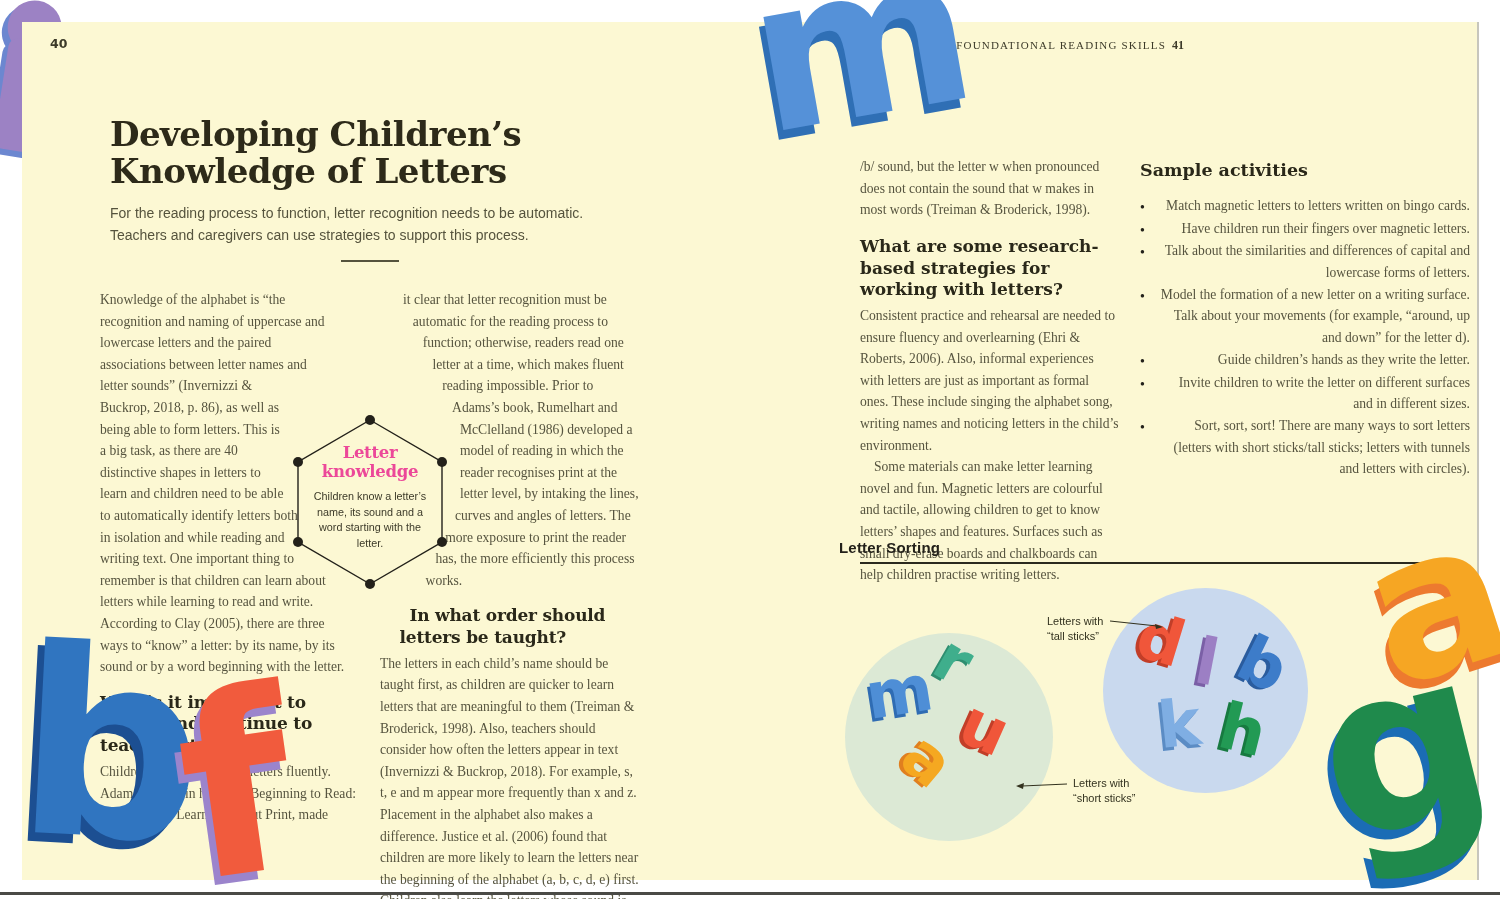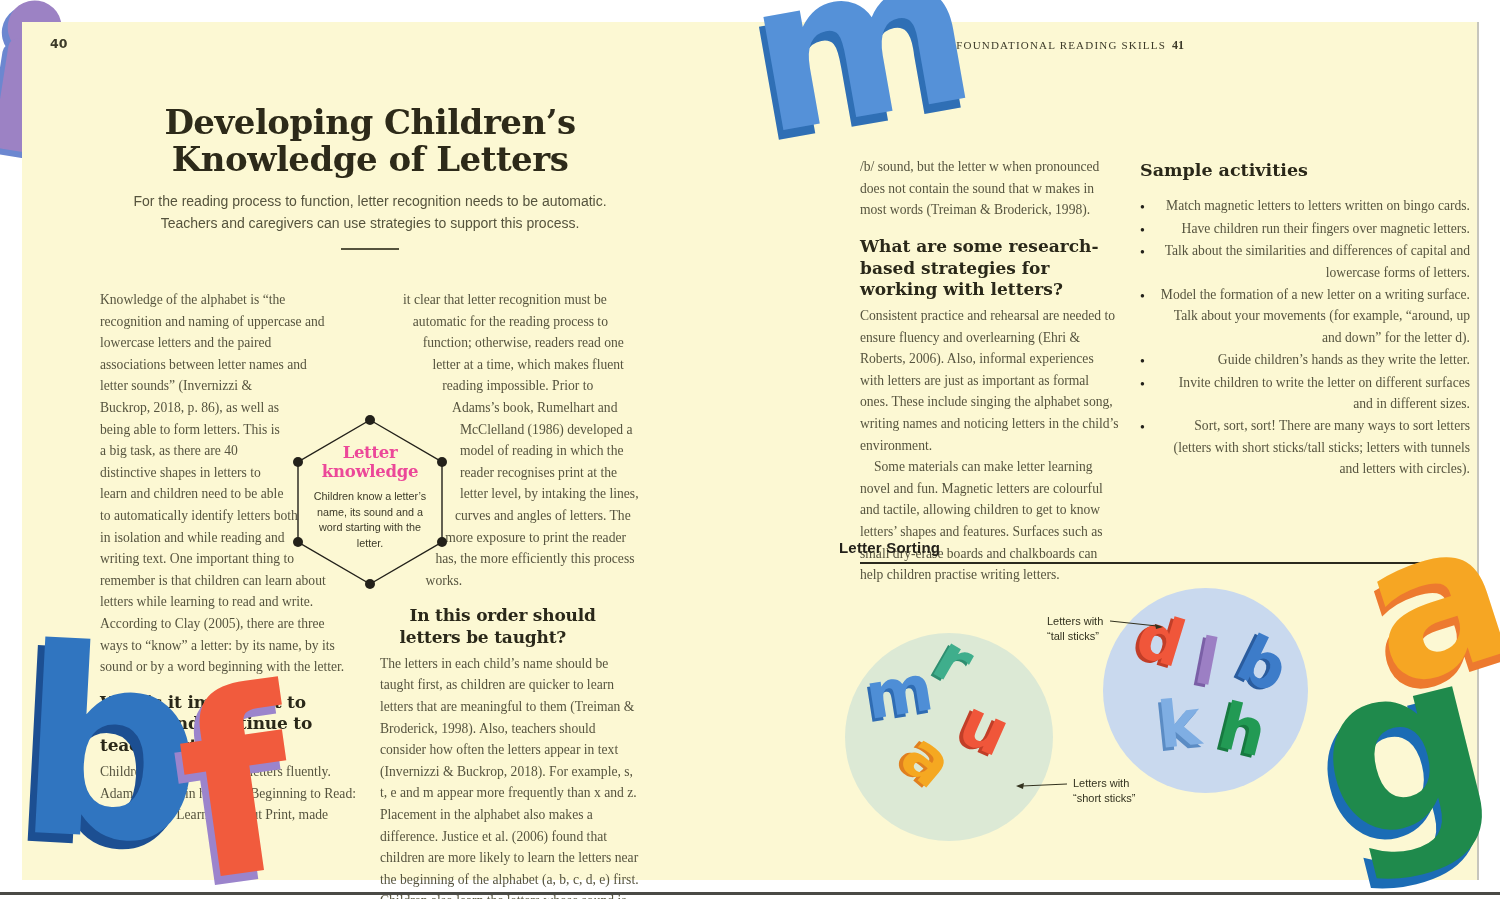--- a/index.html
+++ b/index.html
@@ -8,21 +8,21 @@
   .spread{position:absolute;left:22px;top:22px;width:1456px;height:858px;background:#FCF8D3;z-index:1;}
   .right-edge{position:absolute;left:1477px;top:22px;width:2px;height:858px;background:#c7c6bc;z-index:2;}
   .bottom-line{position:absolute;left:0;top:892px;width:1500px;height:3px;background:#4a4a46;z-index:2;}
   .pagenum{position:absolute;z-index:3;font-size:12.5px;font-weight:bold;color:#3c3a29;
     font-family:"DejaVu Sans",sans-serif;}
   .pagenum-left{left:50px;top:36px;}
   .running-header{position:absolute;z-index:3;top:38px;right:44px;font-size:11px;letter-spacing:1.2px;
     color:#3c3a29;font-family:Liberation Serif, serif;text-align:center;}
   .running-header b{margin-left:6px;font-size:12px;letter-spacing:0;}
 
-  .title-block{position:absolute;z-index:3;left:110px;top:104px;width:520px;text-align:center;}
+  .title-block{position:absolute;z-index:3;left:110px;top:116px;width:520px;}
   .title-block h1{margin:0;font-family:"DejaVu Serif",serif;font-weight:bold;font-size:34px;
     line-height:1.1;color:#2d2a19;letter-spacing:-0.5px;}
   .byline{margin-top:9px;font-size:15.5px;font-weight:bold;color:#2d2a19;letter-spacing:0.3px;}
   .intro{margin-top:11px;font-size:14px;line-height:1.62;color:#55533d;}
   .title-rule{width:58px;height:2px;background:#55533d;margin:13px auto 0 auto;}
 
   .col{position:absolute;z-index:3;top:289px;width:262px;font-family:"Liberation Serif",serif;
     font-size:13.6px;line-height:21.6px;color:#56543f;text-align:left;}
   .col p{margin:0 0 0 0;}
   .col h3{margin:14px 0 4px 0;font-family:"DejaVu Serif",serif;font-weight:bold;font-size:17px;
@@ -121,21 +121,21 @@
   <div class="col col1">
     <div class="wrapR"></div>
     <p>Knowledge of the alphabet is “the recognition and naming of uppercase and lowercase letters and the paired associations between letter names and letter sounds” (Invernizzi &amp; Buckrop, 2018, p. 86), as well as being able to form letters. This is a big task, as there are 40 distinctive shapes in letters to learn and children need to be able to automatically identify letters both in isolation and while reading and writing text. One important thing to remember is that children can learn about letters while learning to read and write. According to Clay (2005), there are three ways to “know” a letter: by its name, by its sound or by a word beginning with the letter.</p>
     <h3>Why is it important to teach (and continue to teach) letters?</h3>
     <p>Children need to recognise letters fluently. Adams (1990), in her book Beginning to Read: Thinking and Learning About Print, made</p>
   </div>
 
   <div class="col col2">
     <div class="wrapL"></div>
     <p>it clear that letter recognition must be automatic for the reading process to function; otherwise, readers read one letter at a time, which makes fluent reading impossible. Prior to Adams’s book, Rumelhart and McClelland (1986) developed a model of reading in which the reader recognises print at the letter level, by intaking the lines, curves and angles of letters. The more exposure to print the reader has, the more efficiently this process works.</p>
-    <h3>In this order should letters be taught?</h3>
+    <h3>In what order should letters be taught?</h3>
     <p>The letters in each child’s name should be taught first, as children are quicker to learn letters that are meaningful to them (Treiman &amp; Broderick, 1998). Also, teachers should consider how often the letters appear in text (Invernizzi &amp; Buckrop, 2018). For example, s, t, e and m appear more frequently than x and z. Placement in the alphabet also makes a difference. Justice et al. (2006) found that children are more likely to learn the letters near the beginning of the alphabet (a, b, c, d, e) first. Children also learn the letters whose sound is similar to the letter name faster than they learn the letters whose sounds are quite different from their names. For example, when pronounced, the letter b has the</p>
   </div>
 
   <div class="hexagon">
     <svg width="164" height="180" viewBox="0 0 164 180">
       <polygon points="82,8 154,50 154,130 82,172 10,130 10,50" fill="none" stroke="#23211a" stroke-width="1.4"></polygon>
       <circle cx="82" cy="8" r="5" fill="#23211a"></circle>
       <circle cx="154" cy="50" r="5" fill="#23211a"></circle>
       <circle cx="154" cy="130" r="5" fill="#23211a"></circle>
       <circle cx="82" cy="172" r="5" fill="#23211a"></circle>

